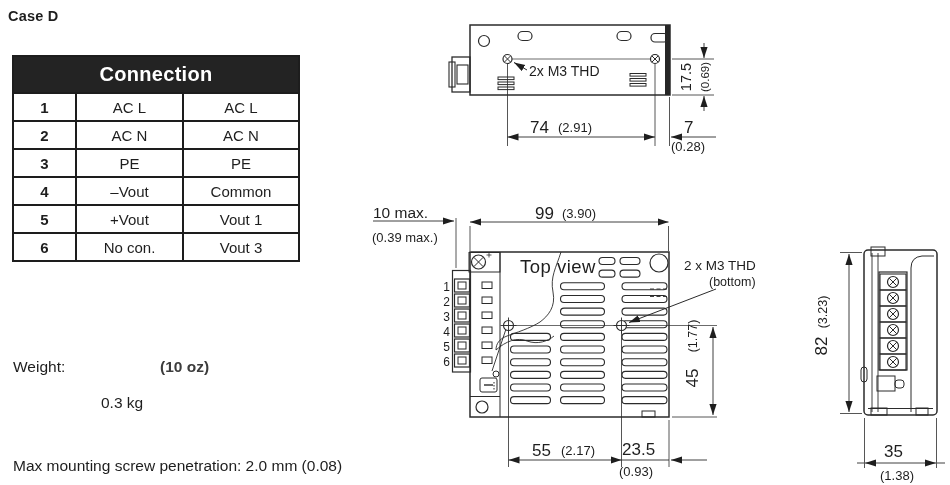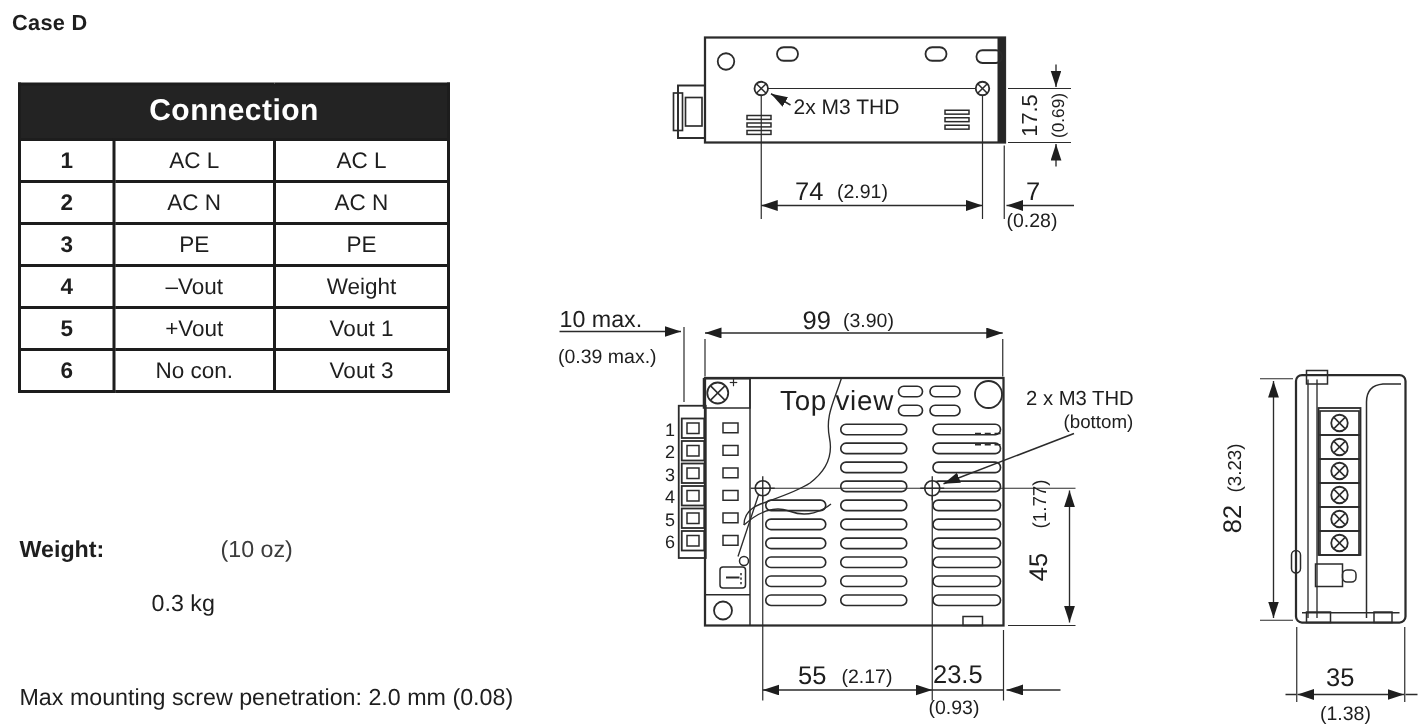--- a/index.html
+++ b/index.html
@@ -6,23 +6,23 @@
   #page{position:relative;width:950px;height:485px;background:#ffffff;overflow:hidden;
         font-family:"Liberation Sans",sans-serif;color:#1e1e1e;}
   .title{position:absolute;left:8px;top:8px;font-size:14.5px;font-weight:700;letter-spacing:.2px;}
   table.conn{position:absolute;left:12px;top:55px;width:286px;border-collapse:collapse;table-layout:fixed;}
   table.conn th,table.conn td{border:2px solid #1d1d1d;text-align:center;padding:0;font-size:15px;}
   table.conn th.tt{background:#232323;color:#ffffff;font-size:20px;font-weight:700;height:35px;letter-spacing:.3px;}
   table.conn th.sub{height:27px;font-weight:700;}
   table.conn td{height:26px;}
   table.conn td.pin{font-weight:700;}
   .weight{position:absolute;left:13px;top:358px;font-size:15.5px;}
-  .weight .lbl{font-weight:700;margin-top:19px;}
+  .weight .lbl{font-weight:400;margin-top:19px;}
   .weight .val{position:absolute;left:88px;white-space:nowrap;margin-top:36px;}
-  .weight .alt{position:absolute;left:134px;color:#3c3c3c;white-space:nowrap;}
+  .weight .alt{position:absolute;left:147px;color:#3c3c3c;white-space:nowrap;font-weight:bold;}
   .note{position:absolute;left:13px;top:457px;font-size:15.5px;white-space:nowrap;}
   svg text{font-family:"Liberation Sans",sans-serif;fill:#1e1e1e;}
   .ln{stroke:#2b2b2b;fill:none;}
 </style>
 </head>
 <body>
 
 <div id="page">
 
   <div class="title">Case D</div>
@@ -50,21 +50,21 @@
           <td>AC N</td>
         </tr>
       <tr>
           <td class="pin">3</td>
           <td>PE</td>
           <td>PE</td>
         </tr>
       <tr>
           <td class="pin">4</td>
           <td>–Vout</td>
-          <td>Weight</td>
+          <td>Common</td>
         </tr>
       <tr>
           <td class="pin">5</td>
           <td>+Vout</td>
           <td>Vout 1</td>
         </tr>
       <tr>
           <td class="pin">6</td>
           <td>No con.</td>
           <td>Vout 3</td>

